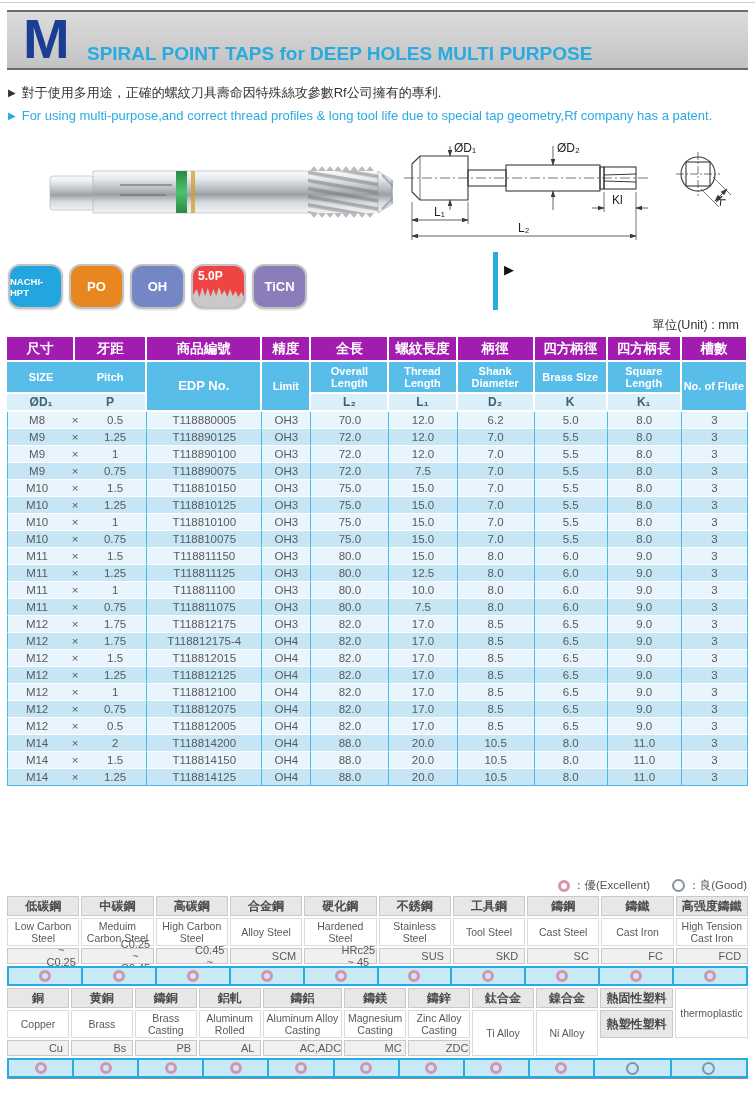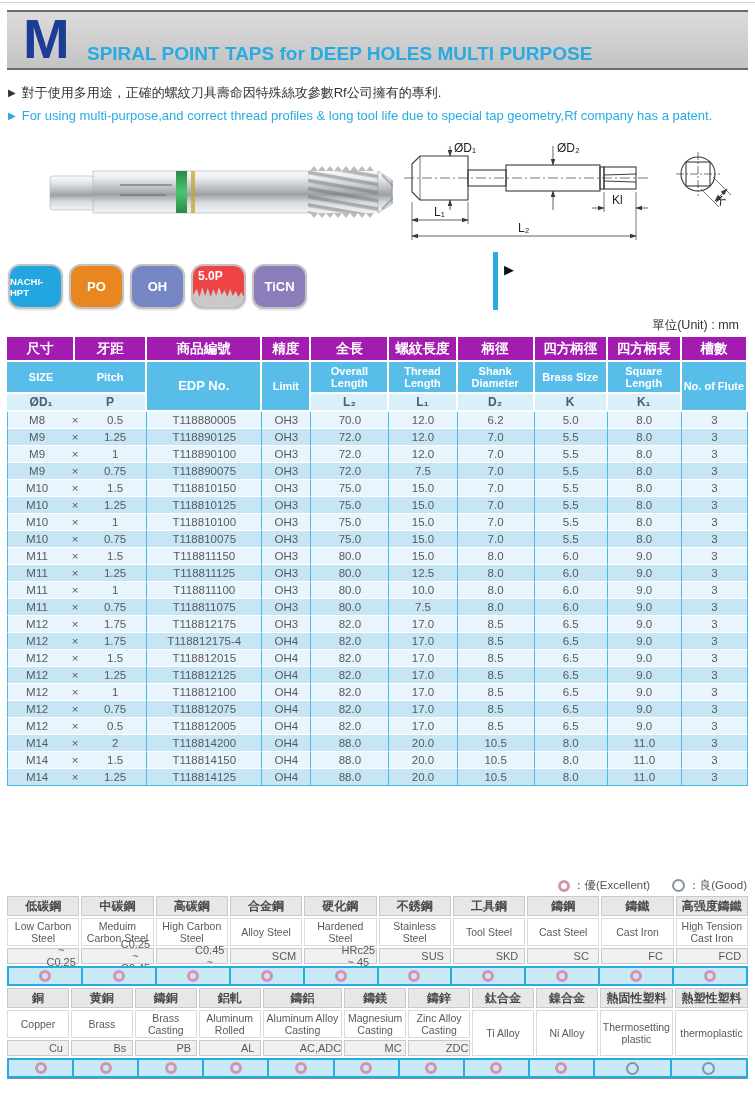--- a/index.html
+++ b/index.html
@@ -604,21 +604,20 @@
       <div class="m-en">Magnesium Casting</div>
       <div class="m-code">MC</div>
       <div class="m-zh">鑄鋅</div>
       <div class="m-en">Zinc Alloy Casting</div>
       <div class="m-code">ZDC</div>
       <div class="m-zh">鈦合金</div>
       <div class="m-en span2">Ti Alloy</div>
       <div class="m-zh">鎳合金</div>
       <div class="m-en span2">Ni Alloy</div>
       <div class="m-zh">熱固性塑料</div>
-      <div class="m-en span2">Thermosetting plastic</div>
       <div class="m-zh">熱塑性塑料</div>
       <div class="m-en span2">thermoplastic</div>
     </div>
   <div class="mat-rate" id="mat2-rate">
       <div class="m-rate">
         <span class="ring excellent"></span>
       </div>
       <div class="m-rate">
         <span class="ring excellent"></span>
       </div>

